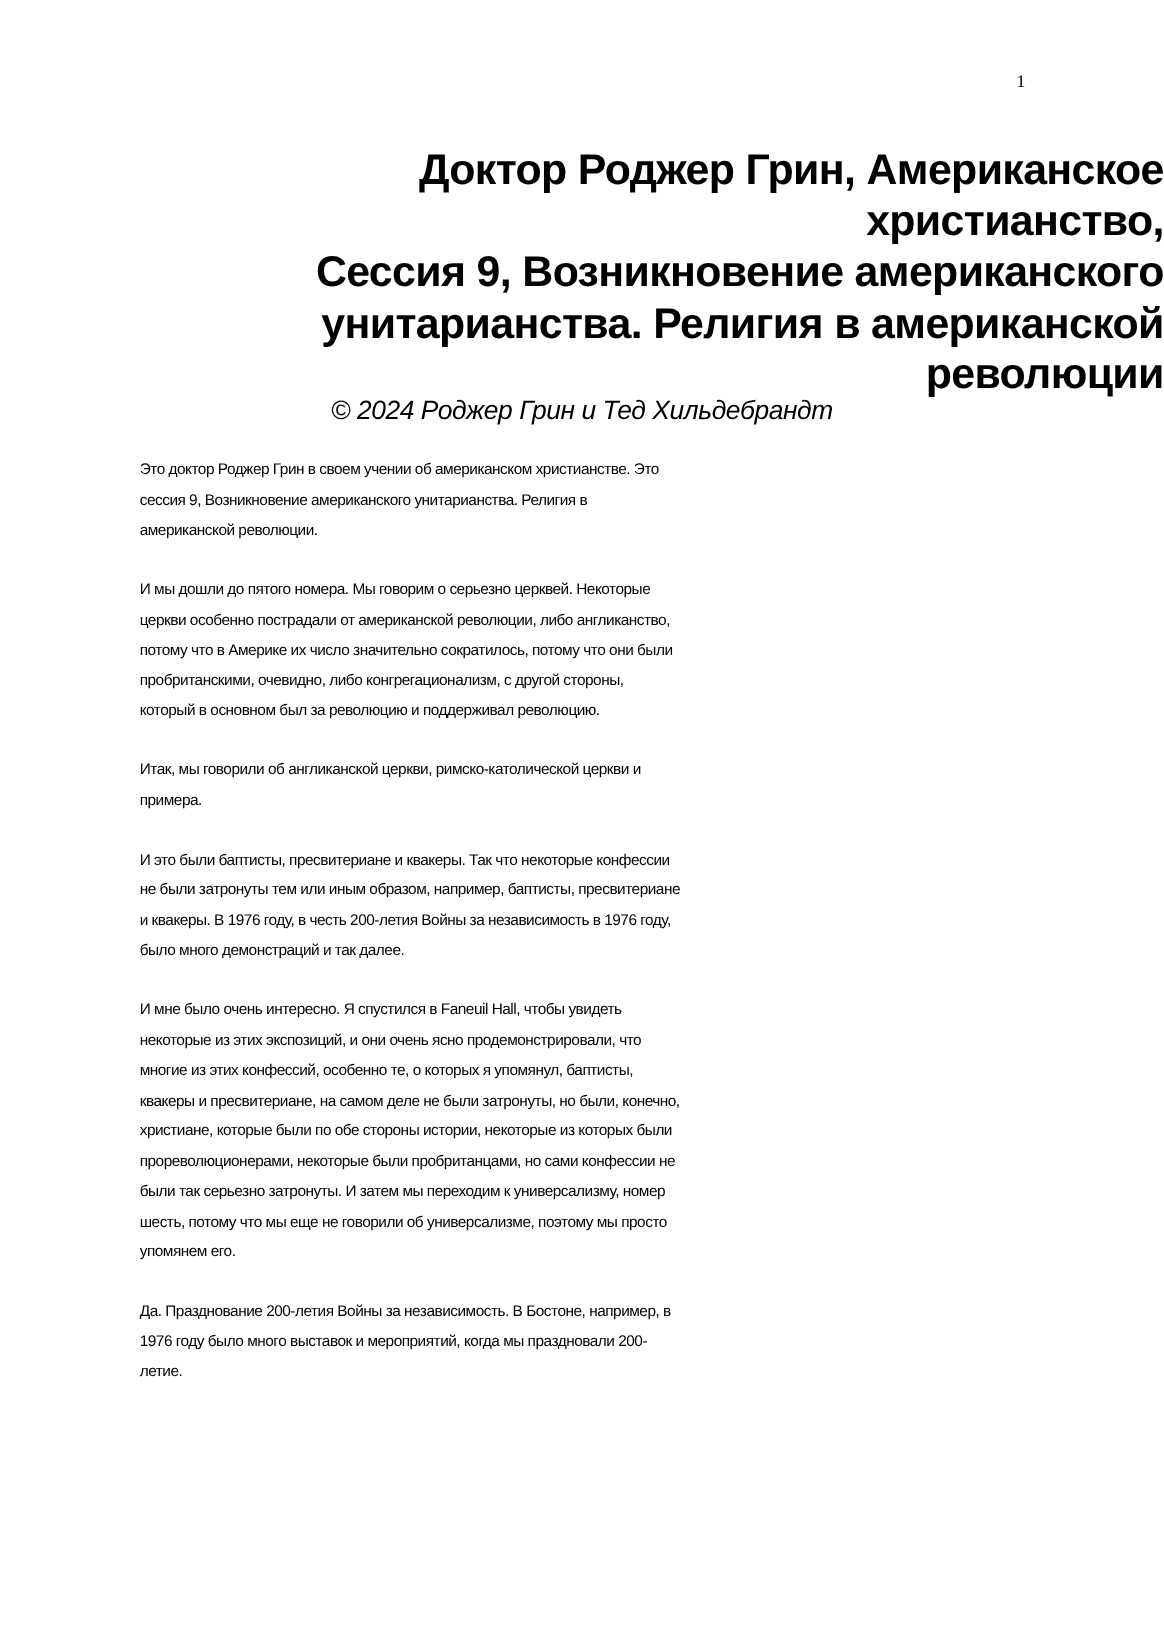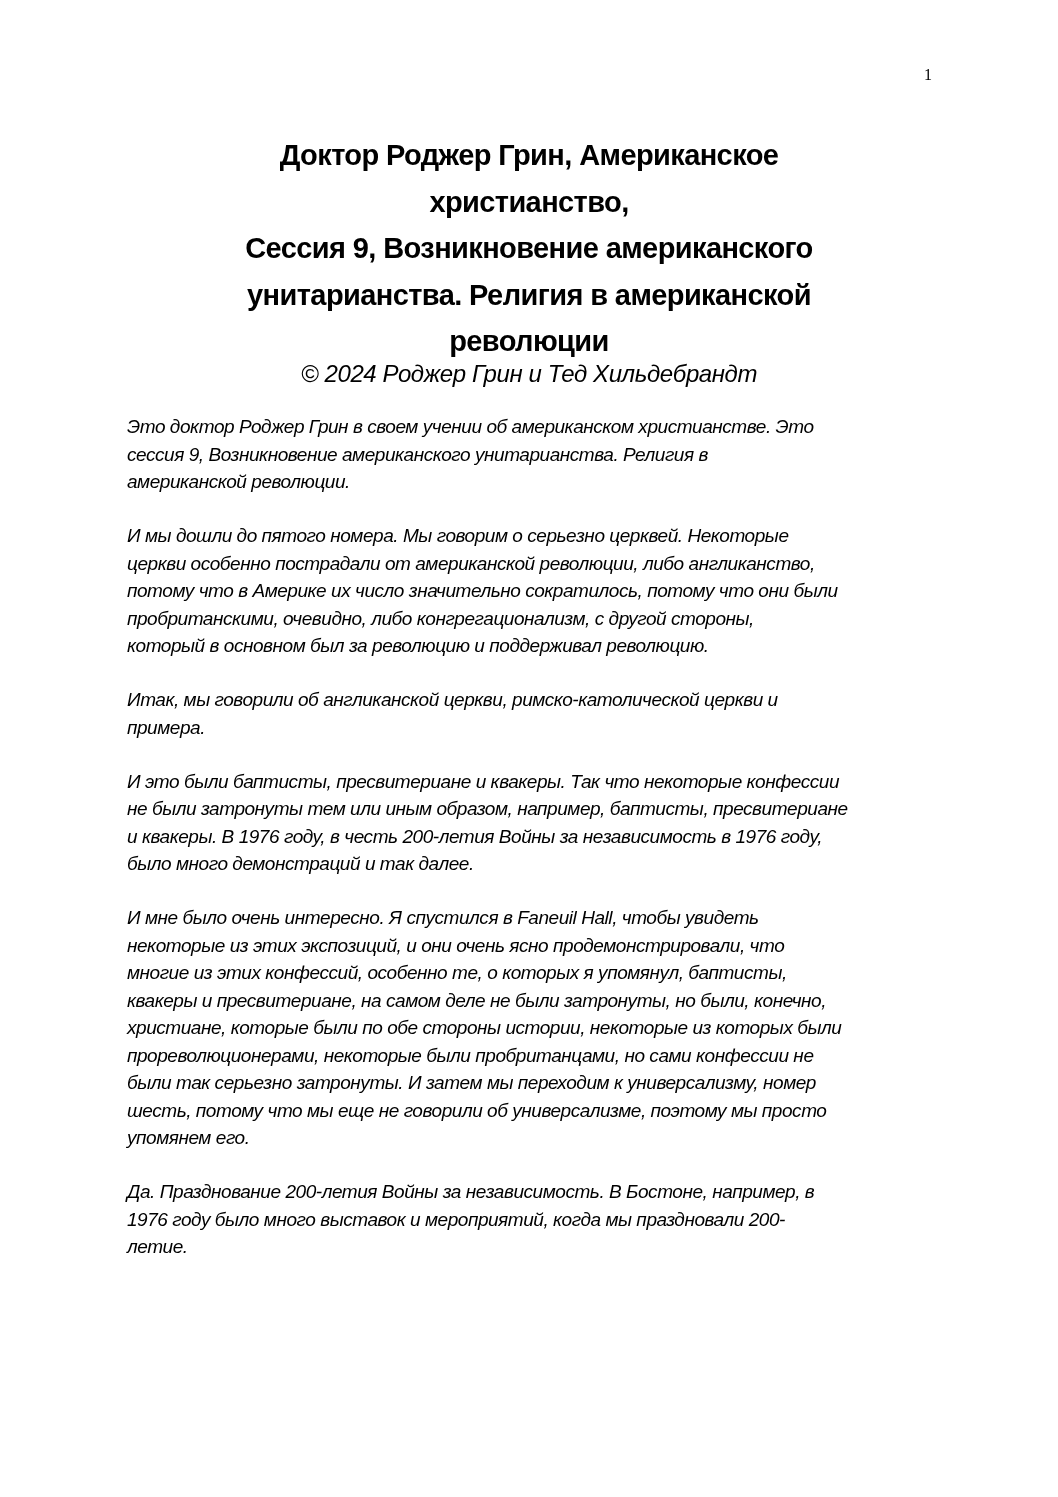--- a/index.html
+++ b/index.html
@@ -26,24 +26,25 @@
       position: absolute;
       top: 132px;
       left: 0;
       width: 1058px;
       text-align: center;
     }
     .title-line {
       display: block;
       font-family: "Liberation Sans", sans-serif;
       font-weight: bold;
-      font-size: 29px;
+      font-size: 39px;
       line-height: 46.5px;
       letter-spacing: -0.6px;
       white-space: nowrap;
+      text-align: right;
     }
     .copyright {
       display: block;
       font-family: "Liberation Sans", sans-serif;
       font-size: 24px;
       line-height: 26px;
       letter-spacing: -0.4px;
       margin-top: -4px;
       font-style: italic;
     }
@@ -52,25 +53,24 @@
       top: 413px;
       left: 127px;
       width: 820px;
     }
     .para {
       margin: 0 0 26.5px 0;
     }
     .line {
       display: block;
       font-family: "Liberation Sans", sans-serif;
-      font-size: 19px;
+      font-size: 14px;
       line-height: 27.5px;
       letter-spacing: -0.45px;
       white-space: nowrap;
-      font-style: italic;
     }
   </style>
 </head>
 <body>
 
 <div class="page-number">1</div>
 
 <div class="title-block">
   <span class="title-line">Доктор Роджер Грин, Американское</span>
   <span class="title-line">христианство,</span>

